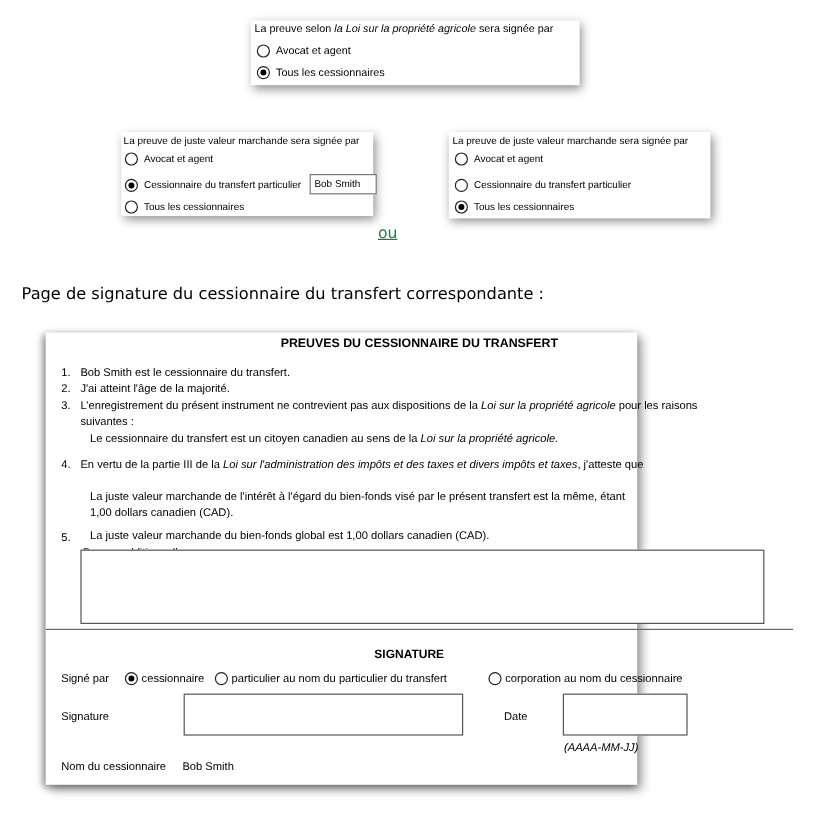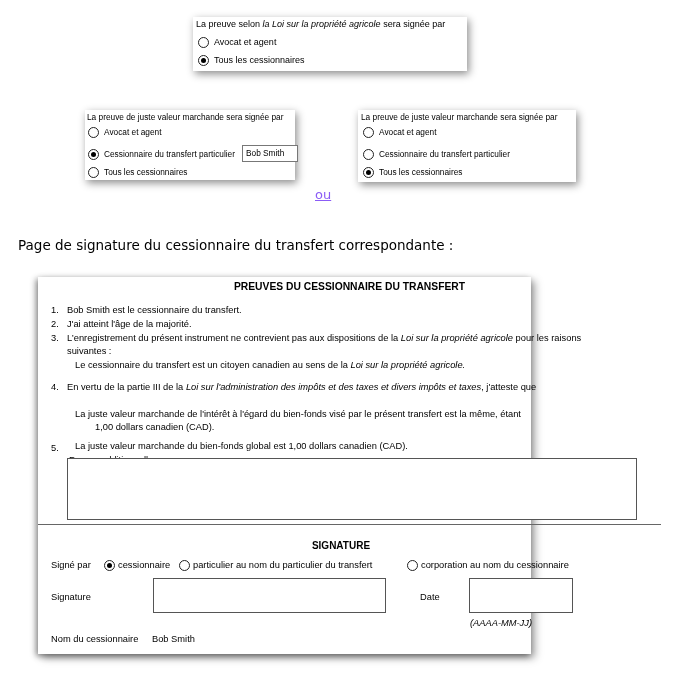--- a/index.html
+++ b/index.html
@@ -1,28 +1,28 @@
 <!DOCTYPE html>
 <html><head>
 <meta charset="utf-8">
 <style>
   html, body { margin: 0; padding: 0; background: #ffffff; }
   body { width: 695px; height: 683px; position: relative; overflow: hidden;
          font-family: "Liberation Sans", sans-serif; color: #000; }
   .abs { position: absolute; }
   .card { position: absolute; background: #fff;
-          box-shadow: 2px 3px 8px rgba(0,0,0,0.45); }
+          box-shadow: 2px 3px 8px rgba(0,0,0,0.45); margin-left: 16px; }
   .small { font-size: 9px; line-height: 12px; white-space: nowrap; }
   .opt { position: absolute; display: flex; align-items: center; white-space: nowrap; }
   .radio { width: 9px; height: 9px; border: 1px solid #222; border-radius: 50%;
            display: inline-block; position: relative; margin-right: 5px; background: #fff; flex: none; }
   .radio.on::after { content: ""; position: absolute; left: 2px; top: 2px; width: 5px; height: 5px;
            border-radius: 50%; background: #000; }
   .ou { position: absolute; left: 315px; top: 187px; font-family: "DejaVu Sans", sans-serif;
-        font-size: 13px; color: #8b5cf6; text-decoration: underline; }
+        font-size: 13px; color: #15803d; text-decoration: underline; }
   .heading { position: absolute; left: 18px; top: 237px; font-family: "DejaVu Sans", sans-serif;
         font-size: 13.5px; white-space: nowrap; }
   .doc { position: absolute; left: 38px; top: 277px; width: 493px; height: 377px; background: #fff;
          box-shadow: -2px 2px 6px rgba(0,0,0,0.45), 4px 4px 8px rgba(0,0,0,0.35); }
   .doc .t { position: absolute; font-size: 9.3px; line-height: 12px; white-space: nowrap; }
   .doc .b { font-weight: bold; }
   .box { position: absolute; border: 1px solid #555; background: #fff; }
   .inputbox { position: absolute; border: 1px solid #777; font-size: 9px; padding: 2px 3px;
               box-sizing: border-box; background: #fff; }
 </style>
@@ -90,21 +90,21 @@
 
   <div class="t" style="left:13px; top:55px;">3.</div>
   <div class="t" style="left:29px; top:55px;"><span>L’enregistrement du présent instrument ne contrevient pas aux dispositions de la </span><i>Loi sur la propriété agricole</i><span> pour les raisons</span></div>
   <div class="t" style="left:29px; top:68px;">suivantes :</div>
   <div class="t" style="left:37px; top:82px;"><span>Le cessionnaire du transfert est un citoyen canadien au sens de la </span><i>Loi sur la propriété agricole.</i></div>
 
   <div class="t" style="left:13px; top:104px;">4.</div>
   <div class="t" style="left:29px; top:104px;text-align:center;"><span>En vertu de la partie III de la </span><i>Loi sur l'administration des impôts et des taxes et divers impôts et taxes</i><span>, j'atteste que</span></div>
   <div class="t" style="left:37px; top:118px;margin-top:45px;">La juste valeur marchande du bien-fonds global est 1,00 dollars canadien (CAD).</div>
   <div class="t" style="left:37px; top:131px;">La juste valeur marchande de l'intérêt à l'égard du bien-fonds visé par le présent transfert est la même, étant</div>
-  <div class="t" style="left:37px; top:144px;margin-left:20px;">1,00 dollars canadien (CAD).</div>
+  <div class="t" style="left:37px; top:144px;">1,00 dollars canadien (CAD).</div>
 
   <div class="t" style="left:13px; top:165px;">5.</div>
   <div class="t" style="left:31px; top:177px;">Preuve additionnelle</div>
   <div class="box" style="left:29px; top:181px; width:568px; height:60px;"></div>
 
   <div class="abs" style="left:0; top:247px; width:623px; height:0; border-top:1px solid #666;"></div>
 
   <div class="t b" style="left:0; width:606px; text-align:center; top:263px; font-size:10px;">SIGNATURE</div>
 
   <div class="t" style="left:13px; top:282px;">Signé par</div>

